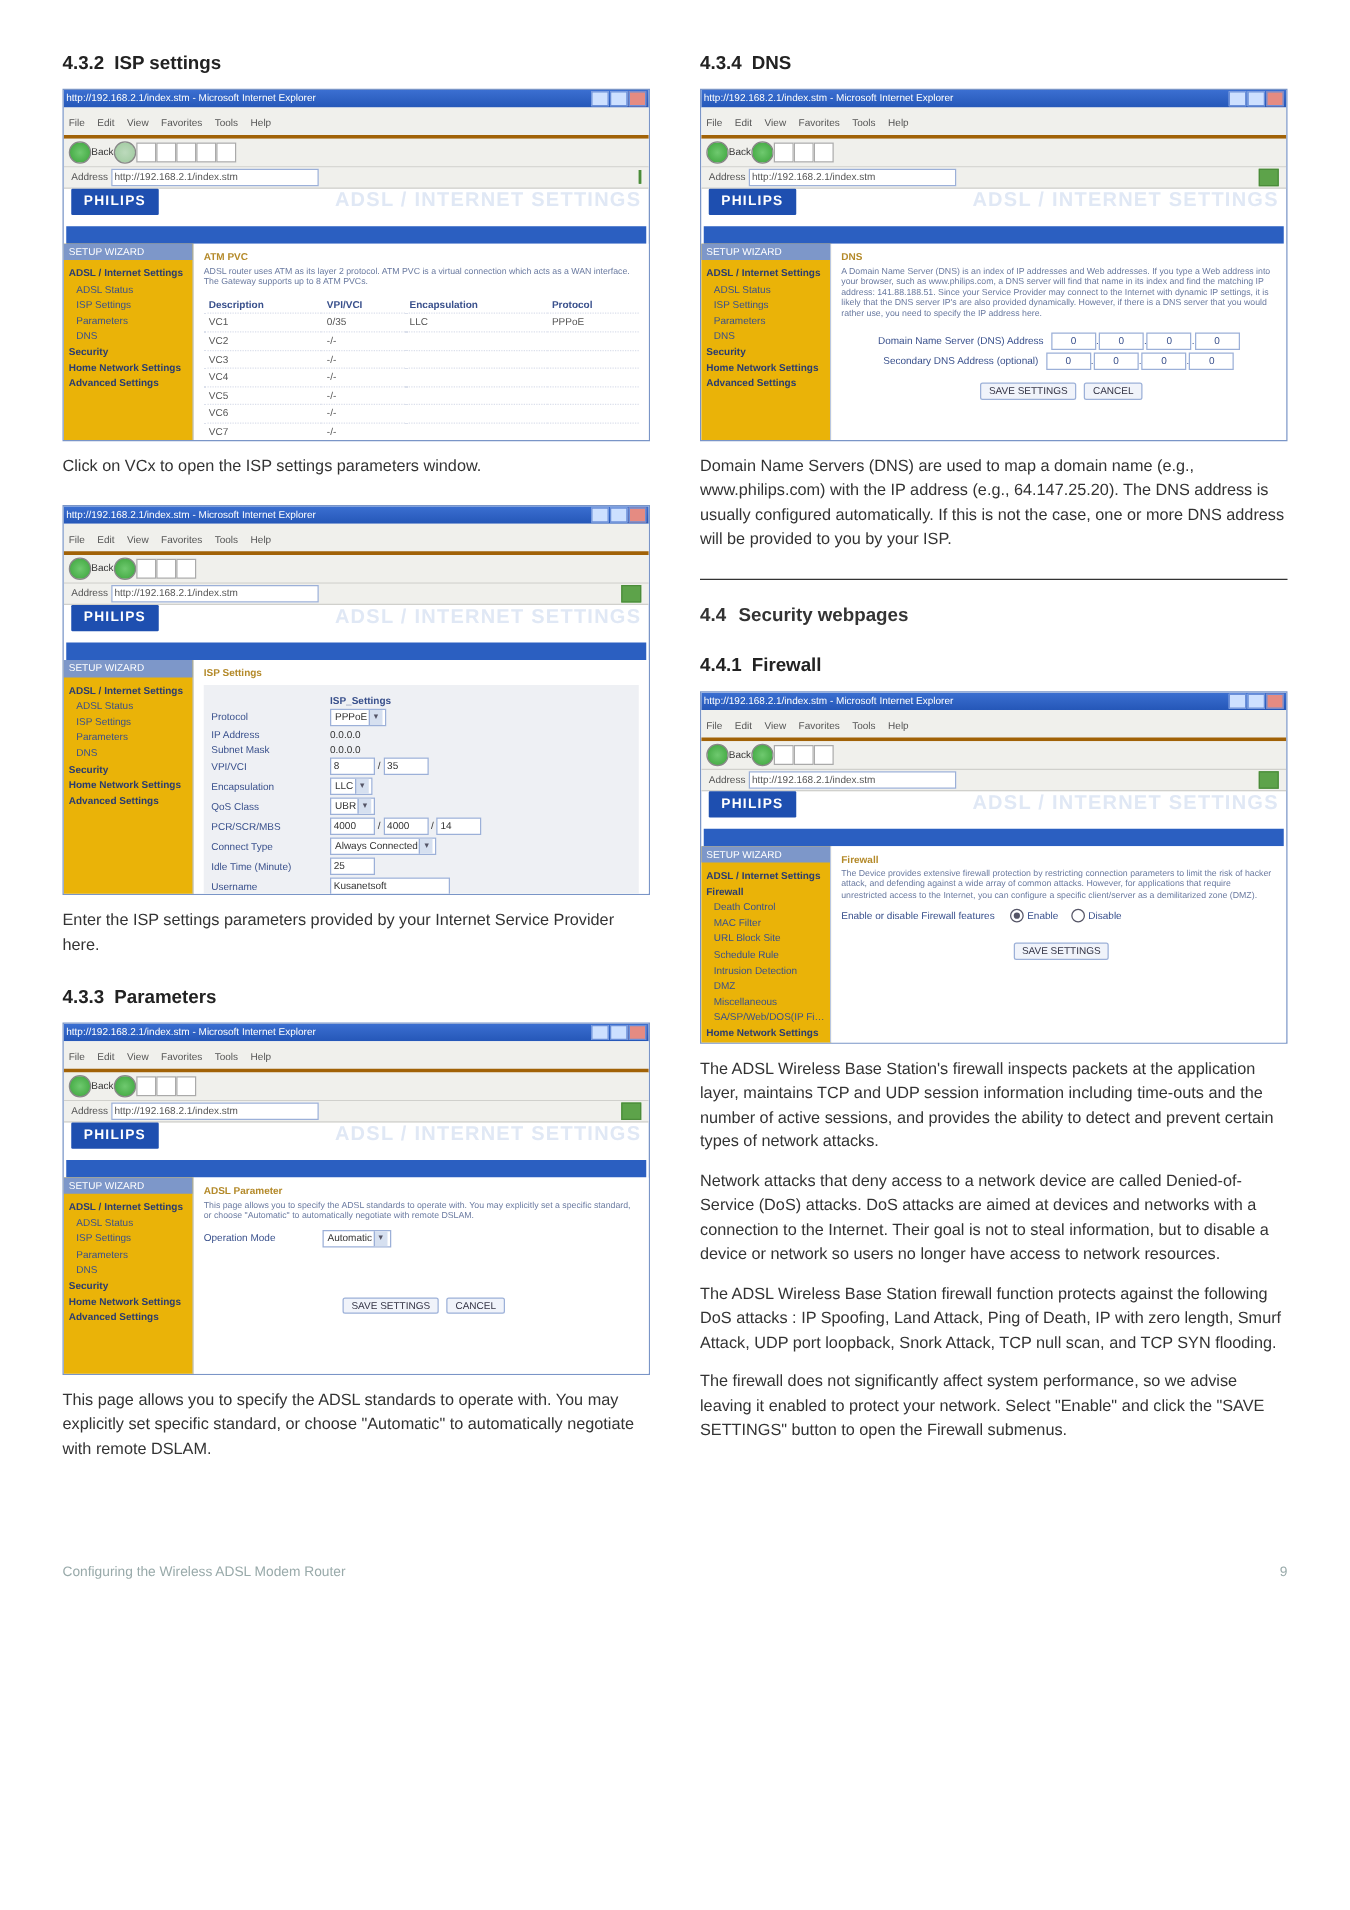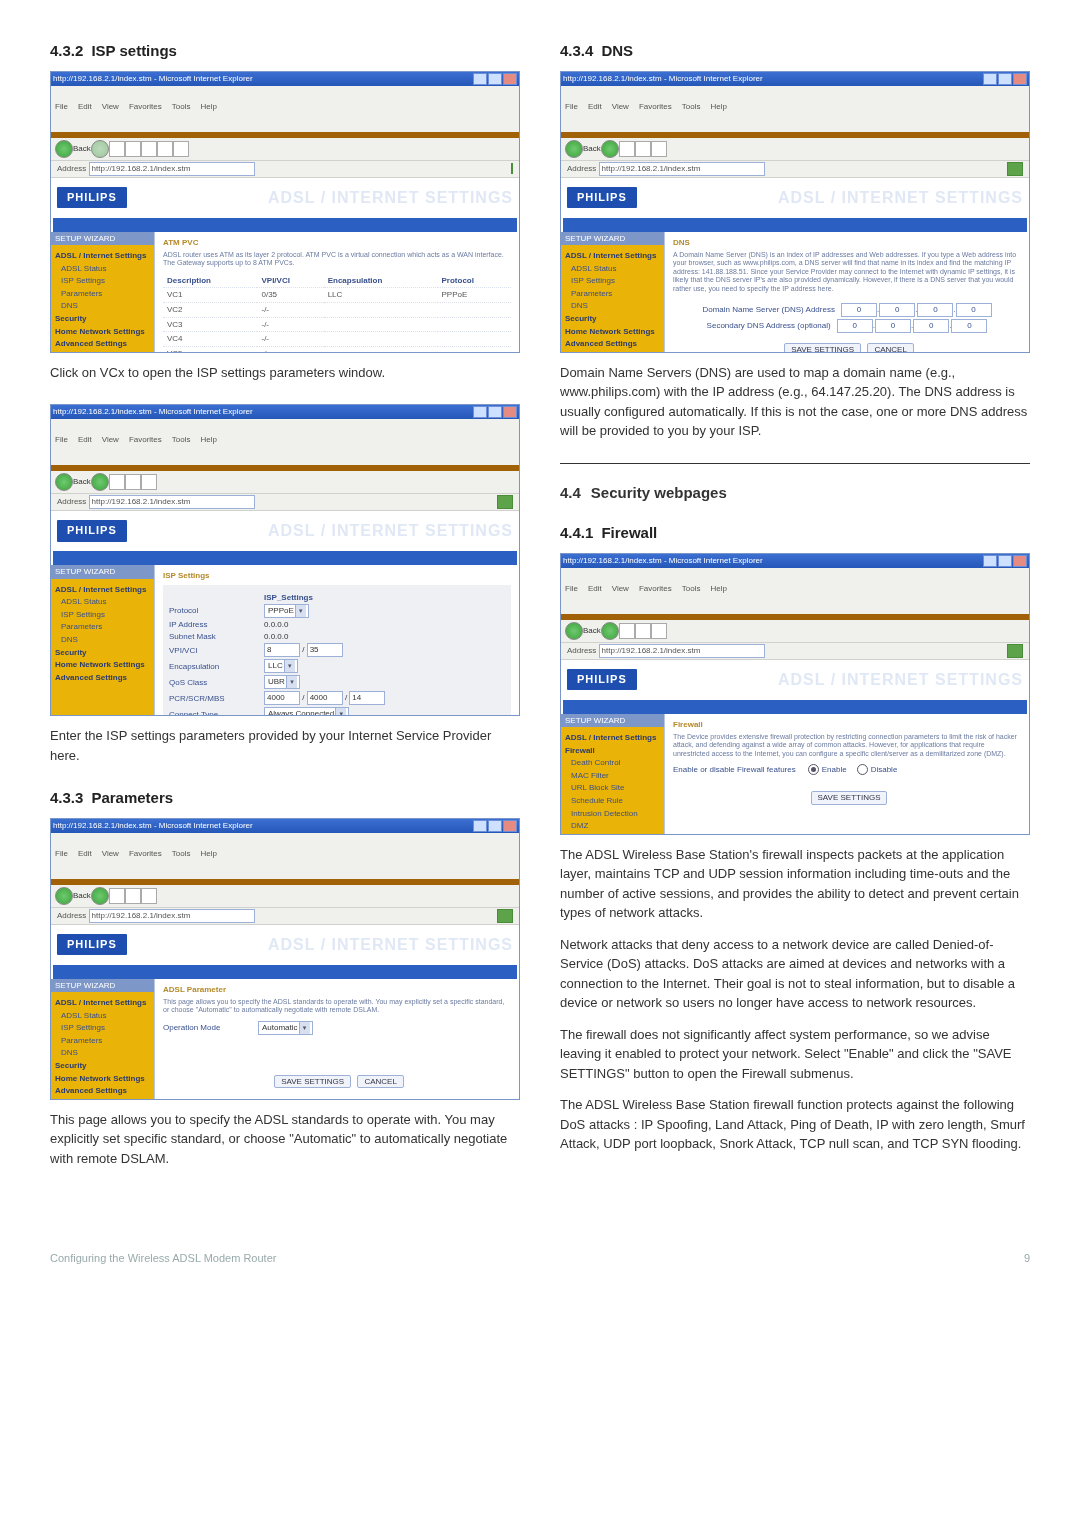--- a/index.html
+++ b/index.html
@@ -50,22 +50,22 @@
     font-size: 8px;
   }
   .ss-winbtns { display: flex; gap: 1px; }
   .ss-winbtn {
     width: 12px; height: 10px;
     background: #cde0ff; border: 1px solid #6b8fd8;
     display: inline-block;
   }
   .ss-winbtn.close { background: #e58b82; }
   .ss-menubar {
-    height: 14px; background: #f0f0ec; border-bottom: 6px solid #a16207;
-    padding: 16px 4px; font-size: 8px; color: #555; display: flex; gap: 10px; align-items: flex-start;
+    height: 14px; background: #f0f0ec; border-bottom: 3px solid #a16207;
+    padding: 4px 4px; font-size: 8px; color: #555; display: flex; gap: 10px; align-items: flex-end;
   }
   .ss-toolbar {
     height: 22px; background: #f0f0ec; border-bottom: 1px solid #d0d0cc;
     display: flex; align-items: center; gap: 0; padding: 0 4px;
   }
   .ss-toolbar .circ {
     width: 16px; height: 16px; border-radius: 50%;
     background: radial-gradient(#6fc96f, #3aa33a);
     border: 1px solid #888;
   }
@@ -87,21 +87,21 @@
     padding: 4px 4px; font-size: 8px; color: #39508c; display: flex; flex-direction: column; gap: 3px;
   }
   .ss-sidebar .hdr {
     background: #7d97c9; color: #fff; padding: 2px 4px; margin: -4px -4px 3px -4px; font-size: 8px;
   }
   .ss-sidebar .item { white-space: nowrap; overflow: hidden; text-overflow: ellipsis; }
   .ss-sidebar .item.bold { font-weight: bold; color: #2a3c70; }
   .ss-sidebar .item.sub { padding-left: 6px; }
   .ss-main { flex: 1; background: #fff; position: relative; display: flex; flex-direction: column; }
   .ss-brandrow {
-    height: 40px; display: flex; align-items: center; justify-content: space-between;
+    height: 30px; display: flex; align-items: flex-start; justify-content: space-between;
     padding: 0 6px;
   }
   .ss-brand {
     background: #1e4fb0; color: #fff; font-weight: bold; padding: 4px 10px; font-size: 11px;
     border-radius: 1px; letter-spacing: 1px;
   }
   .ss-ghost {
     color: #e0e8f5; font-size: 16px; font-weight: bold; letter-spacing: 1px;
   }
   .ss-subhead {
@@ -617,22 +617,22 @@
             </div>
           </div>
         </div>
       </div>
 
     </div>
 
     <div class="body-text">
       <p>The ADSL Wireless Base Station's firewall inspects packets at the application layer, maintains TCP and UDP session information including time-outs and the number of active sessions, and provides the ability to detect and prevent certain types of network attacks.</p>
       <p>Network attacks that deny access to a network device are called Denied-of-Service (DoS) attacks. DoS attacks are aimed at devices and networks with a connection to the Internet. Their goal is not to steal information, but to disable a device or network so users no longer have access to network resources.</p>
+      <p>The ADSL Wireless Base Station firewall function protects against the following DoS attacks : IP Spoofing, Land Attack, Ping of Death, IP with zero length, Smurf Attack, UDP port loopback, Snork Attack, TCP null scan, and TCP SYN flooding.</p>
       <p>The firewall does not significantly affect system performance, so we advise leaving it enabled to protect your network. Select "Enable" and click the "SAVE SETTINGS" button to open the Firewall submenus.</p>
-      <p>The ADSL Wireless Base Station firewall function protects against the following DoS attacks : IP Spoofing, Land Attack, Ping of Death, IP with zero length, Smurf Attack, UDP port loopback, Snork Attack, TCP null scan, and TCP SYN flooding.</p>
     </div>
 
   </div>
 </div>
 
 <div class="footer">
   <span>Configuring the Wireless ADSL Modem Router</span>
   <span>9</span>
 </div>
 

